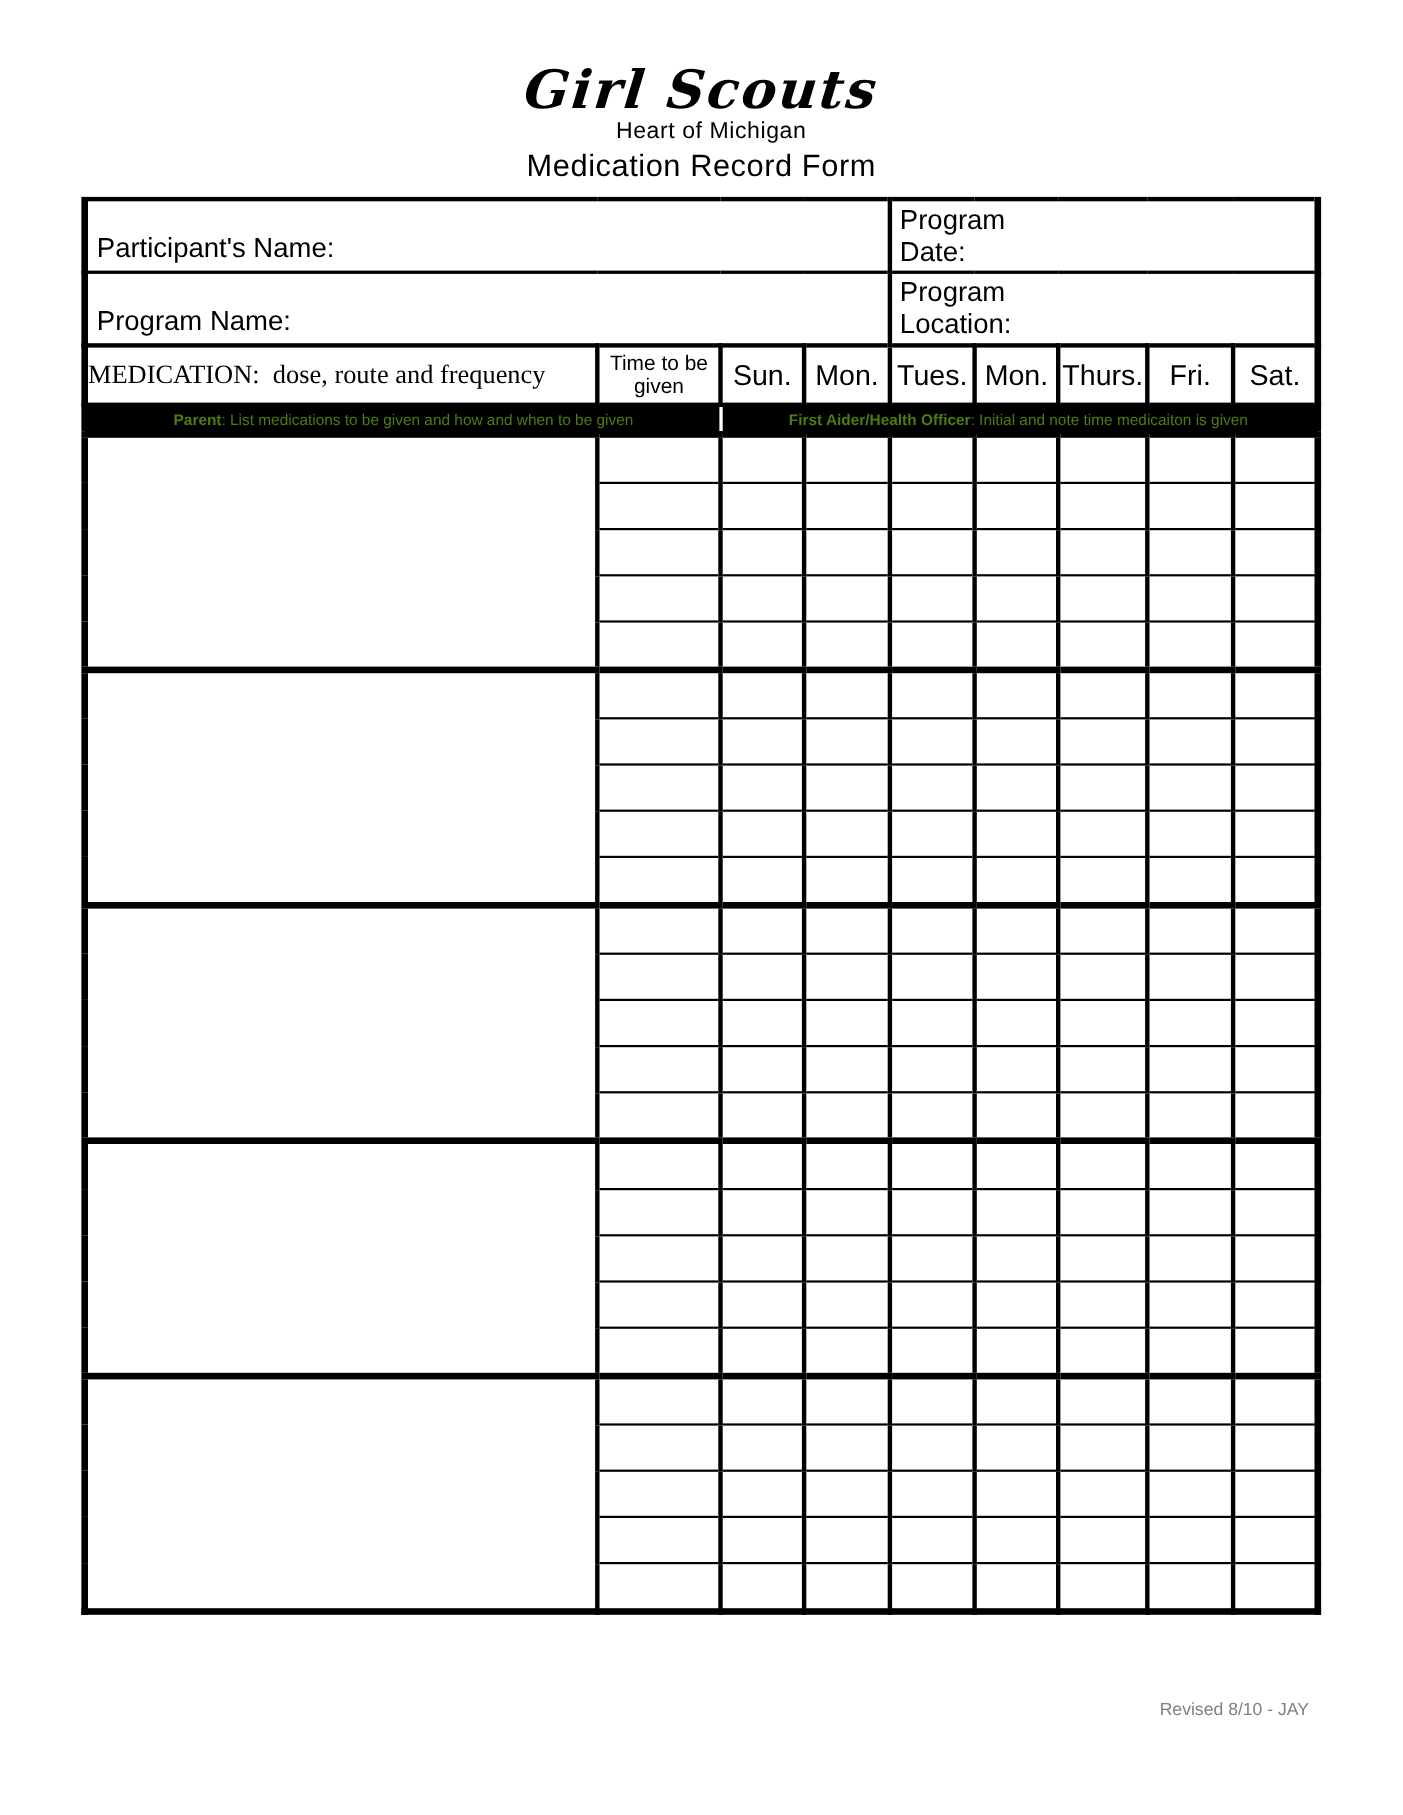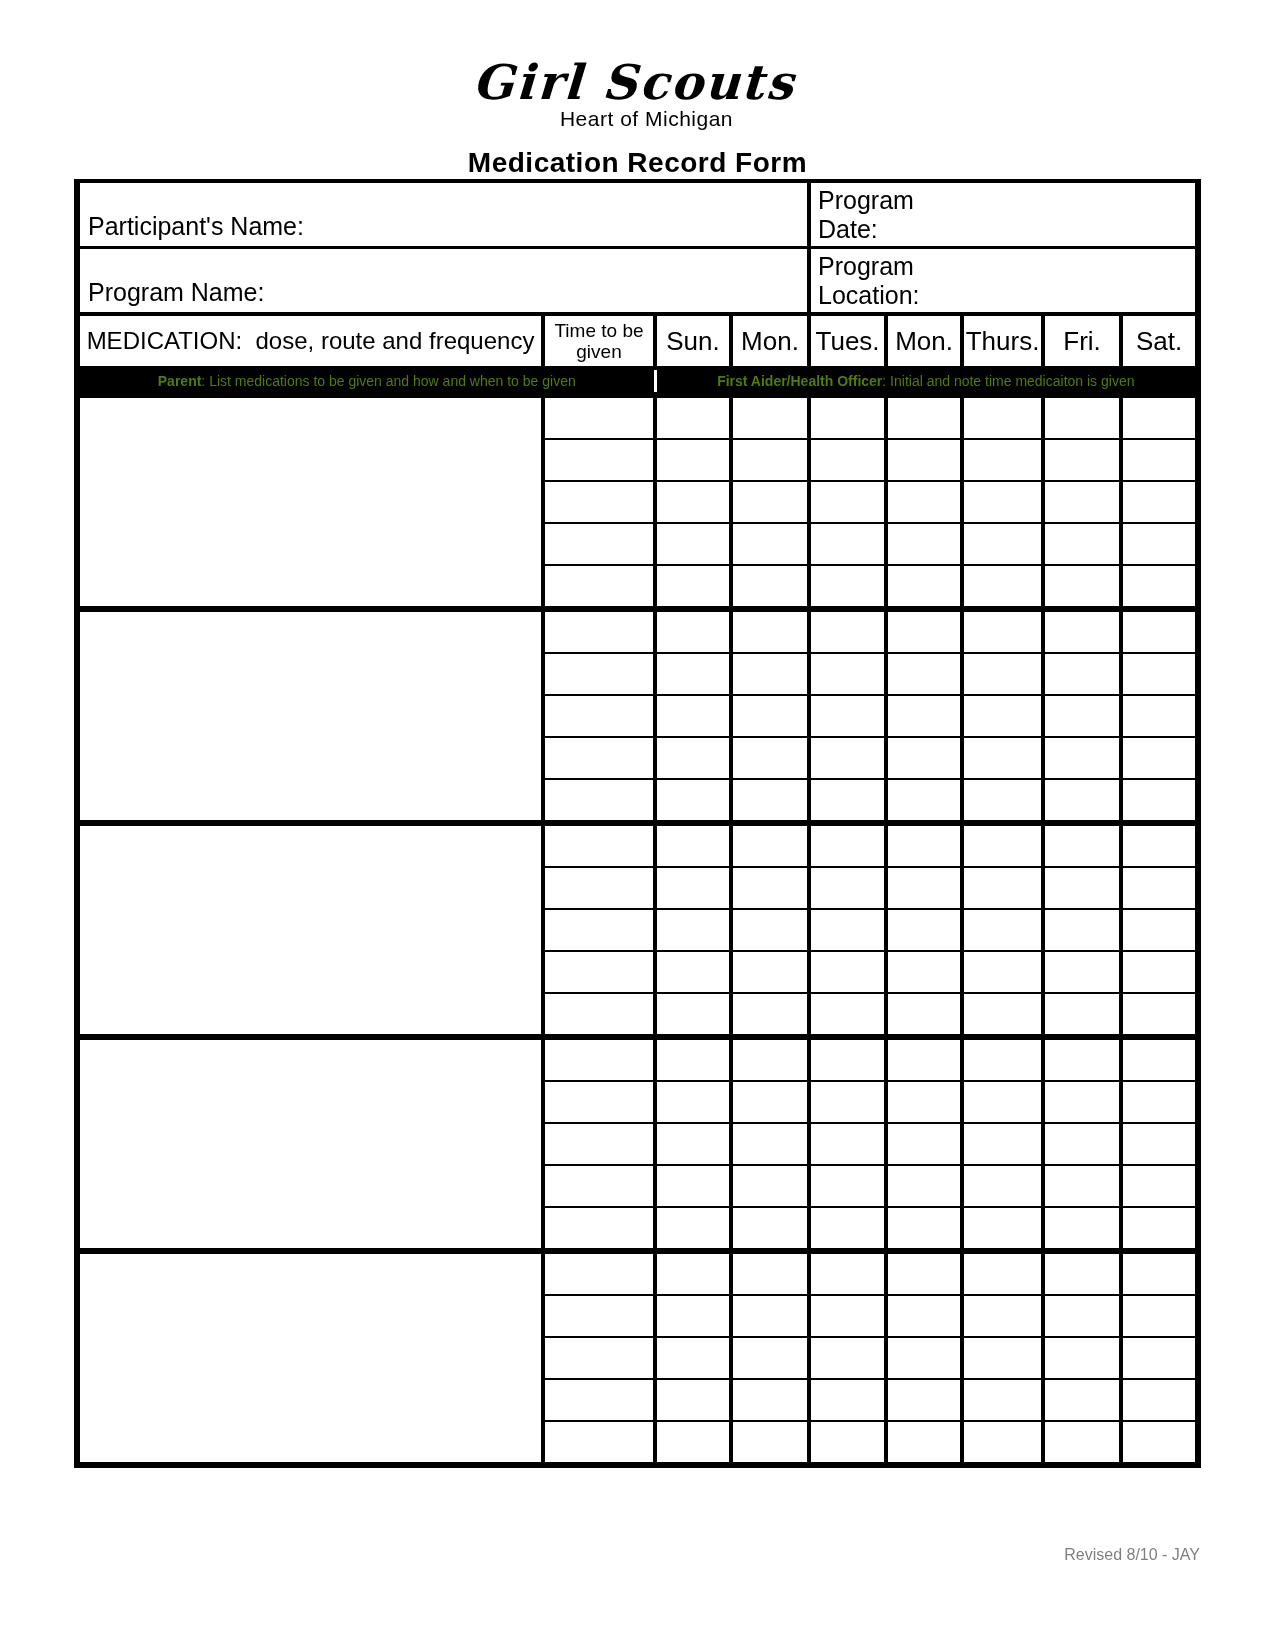--- a/index.html
+++ b/index.html
@@ -32,22 +32,22 @@
     transform: skewX(-6deg);
   }
   .logo-subtitle {
     font-size: 21px;
     letter-spacing: 0.5px;
     margin-top: 2px;
     padding-left: 18px;
   }
   .form-title {
     font-size: 28px;
-    font-weight: bold;
-    margin-top: 20px;
+    font-weight: normal;
+    margin-top: 8px;
     letter-spacing: 0.5px;
   }
 
   
   table.med-table {
     position: absolute;
     left: 74px;
     top: 179px;
     width: 1121px;
     border-collapse: collapse;
@@ -73,23 +73,24 @@
   
   th.hdr {
     border: 4px solid #000;
     font-weight: normal;
     height: 50px;
     background: #fff;
     vertical-align: middle;
   }
   th.med-header {
     font-size: 24px;
-    text-align: center;
+    text-align: left;
     padding-left: 14px;
     white-space: pre;
+    font-family: Liberation Serif, serif;
   }
   th.time-header { font-size: 19px; line-height: 21px; text-align: center; }
   th.day-header { font-size: 26px; text-align: center; }
 
   
   td.bar-cell {
     background: #000;
     color: #4d7c0f;
     height: 22px;
     font-size: 14px;
@@ -126,21 +127,21 @@
     display: inline-block;
     border-bottom: 2px solid #000;
     height: 26px;
     vertical-align: baseline;
   }
   .sig-line { width: 450px; }
   .date-line { width: 150px; margin-left: 12px; }
   .revision {
     position: absolute;
     top: 1546px;
-    right: 75px;
+    right: 85px;
     font-size: 16px;
     color: #808080;
   }
 </style>
 </head>
 <body>
 
 <div class="page">
 
   <div class="logo-wrap">

